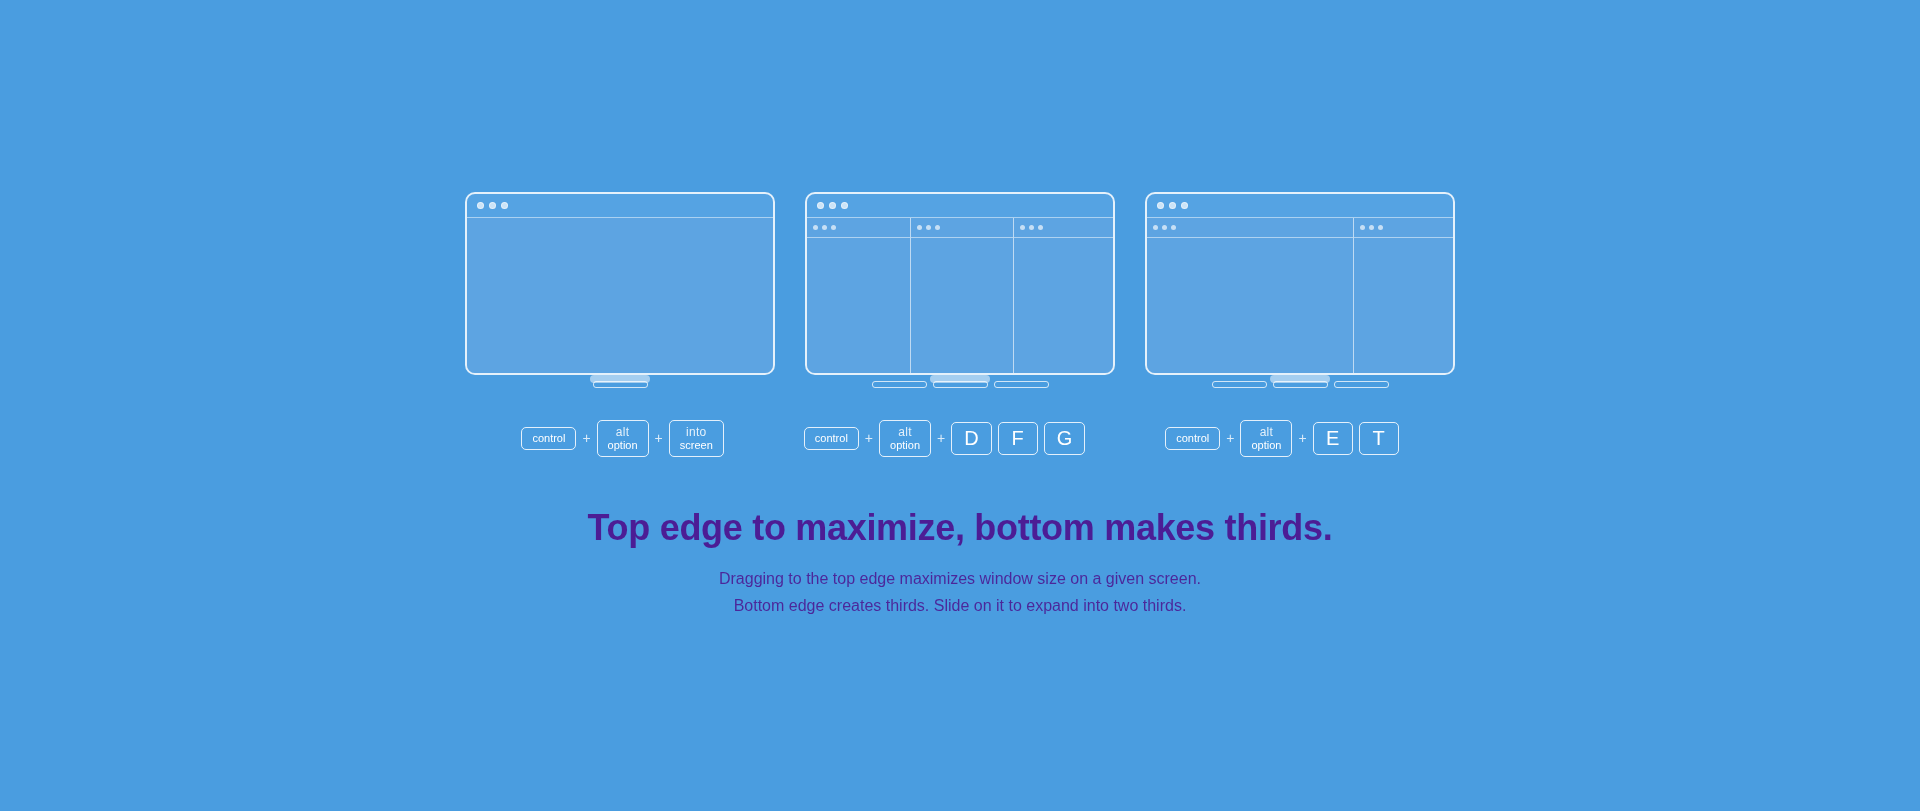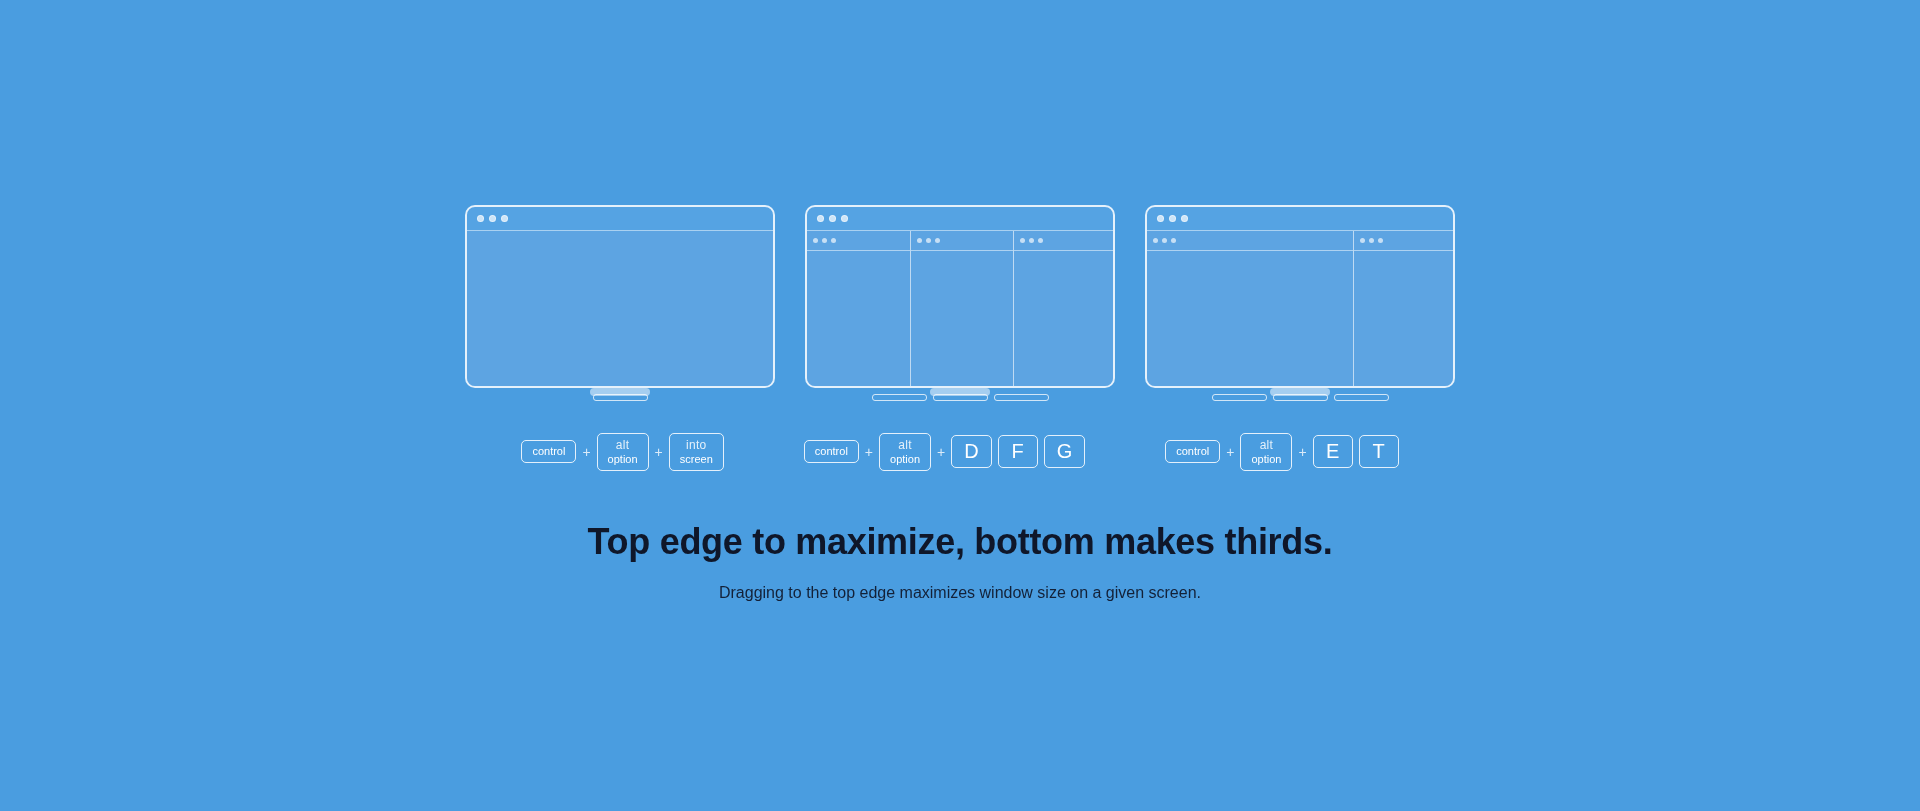--- a/index.html
+++ b/index.html
@@ -230,21 +230,21 @@
 
     .plus-sign {
       color: rgba(255,255,255,0.8);
       font-size: 14px;
       font-weight: 300;
     }
 
     
     .text-section {
       text-align: center;
-      color: #0f172a;
+      color: #4c1d95;
     }
 
     .headline {
       font-size: 36px;
       font-weight: 700;
       margin-bottom: 16px;
       letter-spacing: -0.3px;
     }
 
     .subtext {
@@ -428,16 +428,17 @@
         <span>T</span>
       </div>
     </div>
 
   </div>
 
   <div class="text-section">
     <h2 class="headline">Top edge to maximize, bottom makes thirds.</h2>
     <p class="subtext">
       <span>Dragging to the top edge maximizes window size on a given screen.</span><br>
+      <span>Bottom edge creates thirds. Slide on it to expand into two thirds.</span>
     </p>
   </div>
 
 </div>
 
 </body></html>

